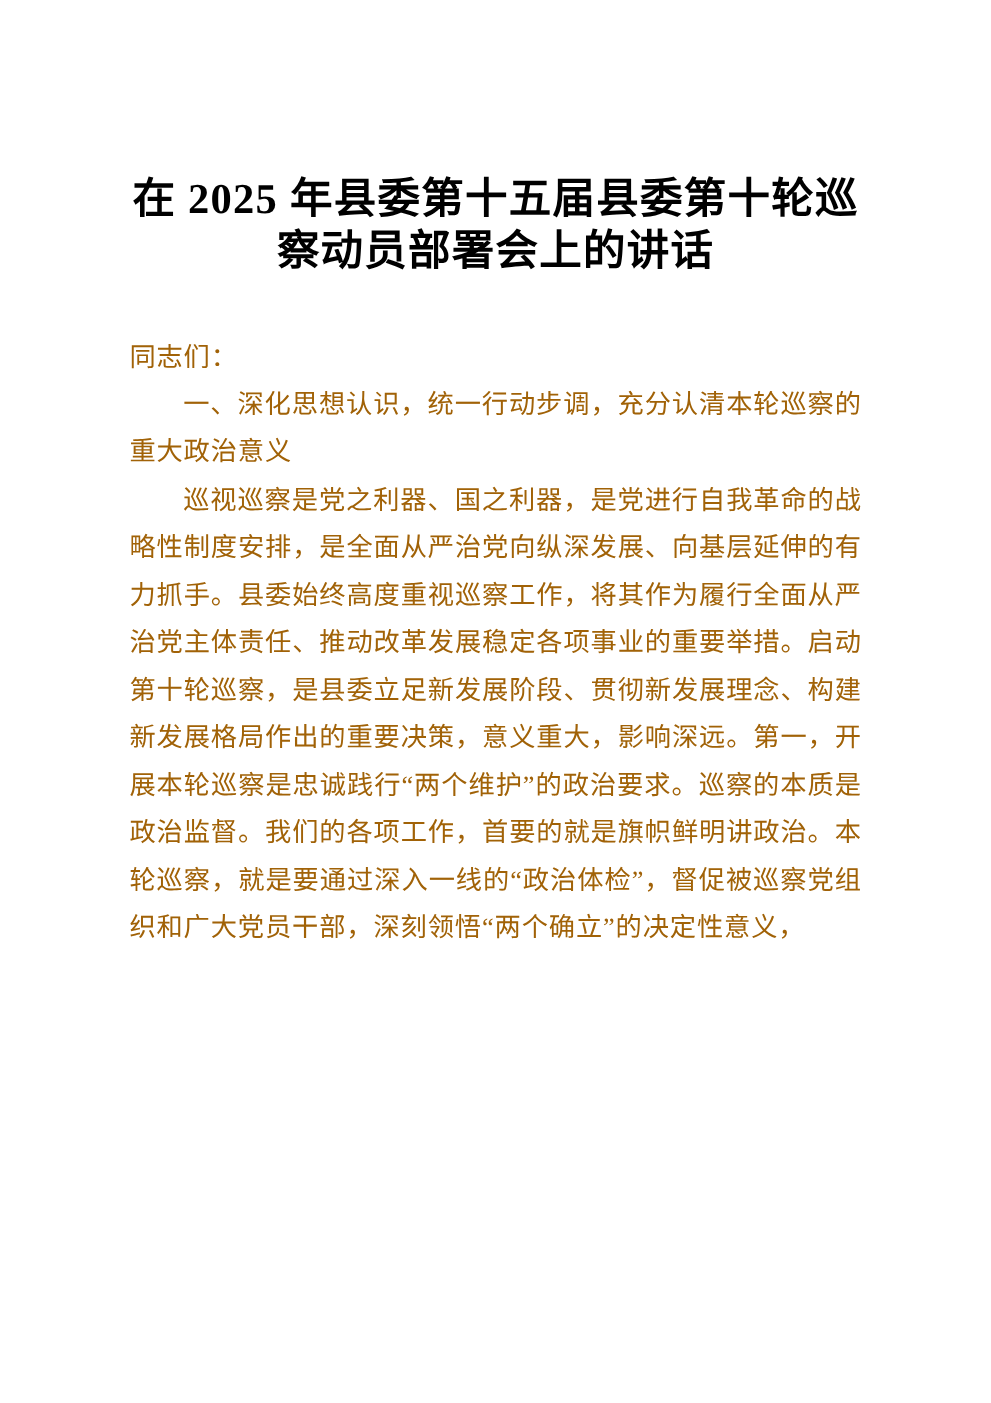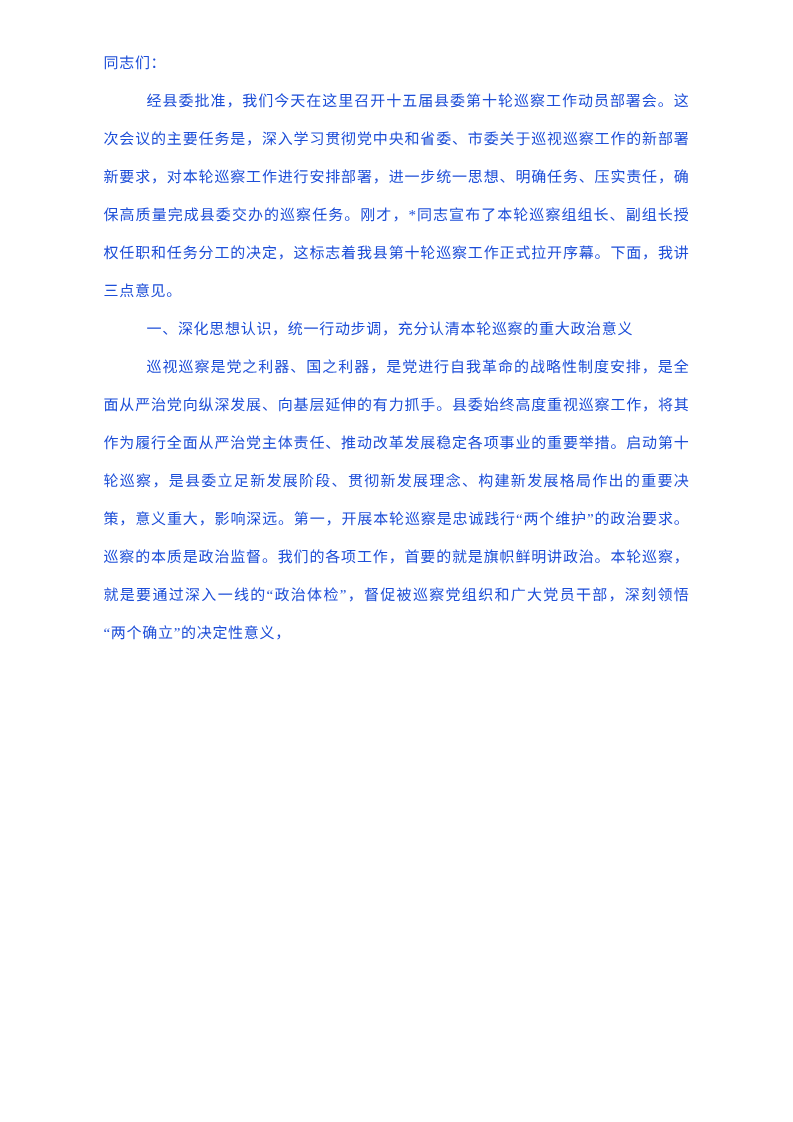--- a/index.html
+++ b/index.html
@@ -28,43 +28,43 @@
     text-align: center;
     color: #000000;
   }
   .doc-body {
     width: 586px;
     margin: 44px auto 0 auto;
   }
   .doc-body p {
     margin: 0;
     font-family: "Liberation Serif", "DejaVu Serif", serif;
-    font-size: 15px;
+    font-size: 21px;
     line-height: 38px;
     letter-spacing: 0.7px;
     text-align: justify;
-    color: #1d4ed8;
+    color: #a16207;
   }
   .doc-body p.salutation {
     text-indent: 0;
   }
   .doc-body p.body {
     text-indent: 43px;
   }
   .doc-body p.heading {
     text-indent: 43px;
     font-weight: 400;
     font-family: "Liberation Sans", "DejaVu Sans", sans-serif;
   }
 </style>
 </head>
 <body>
 
 <div class="page">
+  <h1 class="doc-title">在 2025 年县委第十五届县委第十轮巡察动员部署会上的讲话</h1>
 
   <div class="doc-body">
 
   <p class="salutation">同志们：</p>
-      <p class="body">经县委批准，我们今天在这里召开十五届县委第十轮巡察工作动员部署会。这次会议的主要任务是，深入学习贯彻党中央和省委、市委关于巡视巡察工作的新部署新要求，对本轮巡察工作进行安排部署，进一步统一思想、明确任务、压实责任，确保高质量完成县委交办的巡察任务。刚才，*同志宣布了本轮巡察组组长、副组长授权任职和任务分工的决定，这标志着我县第十轮巡察工作正式拉开序幕。下面，我讲三点意见。</p>
       <p class="heading">一、深化思想认识，统一行动步调，充分认清本轮巡察的重大政治意义</p>
       <p class="body">巡视巡察是党之利器、国之利器，是党进行自我革命的战略性制度安排，是全面从严治党向纵深发展、向基层延伸的有力抓手。县委始终高度重视巡察工作，将其作为履行全面从严治党主体责任、推动改革发展稳定各项事业的重要举措。启动第十轮巡察，是县委立足新发展阶段、贯彻新发展理念、构建新发展格局作出的重要决策，意义重大，影响深远。第一，开展本轮巡察是忠诚践行“两个维护”的政治要求。巡察的本质是政治监督。我们的各项工作，首要的就是旗帜鲜明讲政治。本轮巡察，就是要通过深入一线的“政治体检”，督促被巡察党组织和广大党员干部，深刻领悟“两个确立”的决定性意义，</p>
     </div>
 </div>
 
 </body></html>

